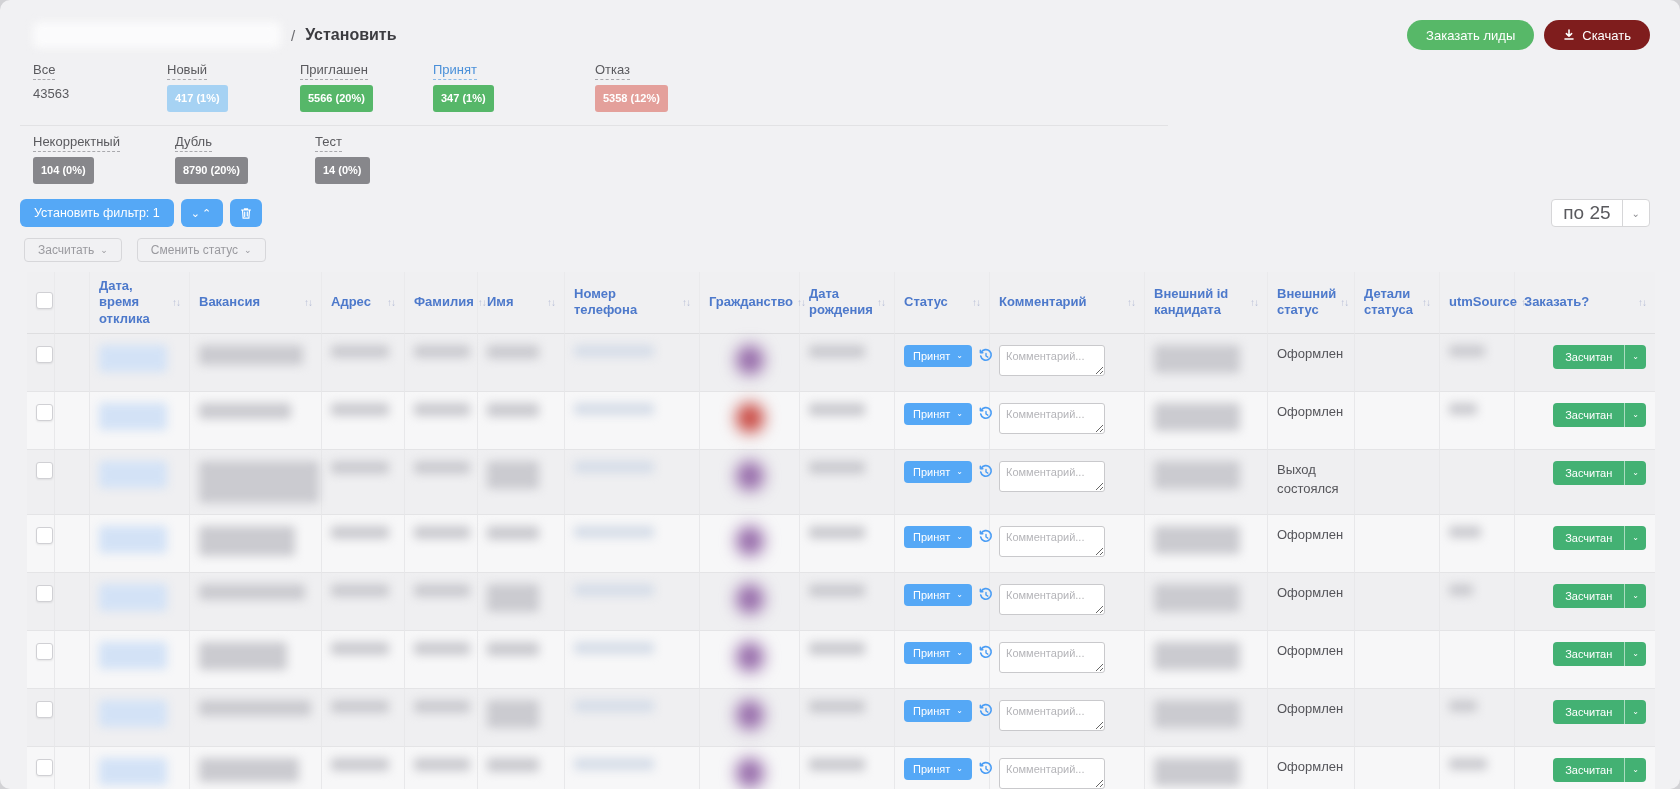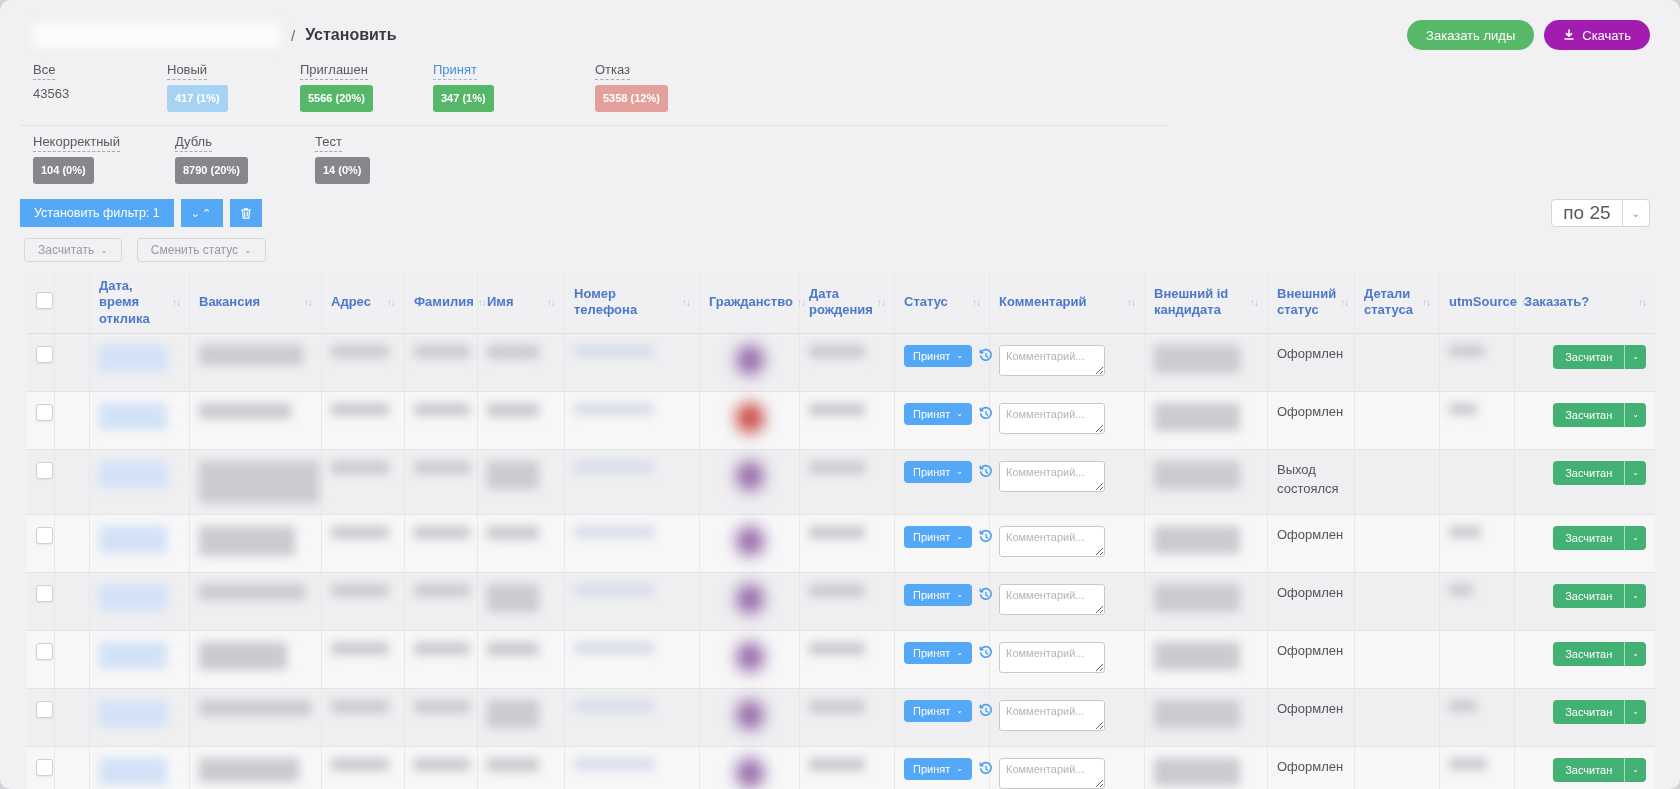--- a/index.html
+++ b/index.html
@@ -8,21 +8,21 @@
 
   
   .topbar { display:flex; justify-content:space-between; align-items:center; padding:20px 30px 12px 33px; }
   .crumbs { display:flex; align-items:center; gap:10px; }
   .crumb-blur { width:248px; height:26px; background:#fbfbfc; border-radius:5px; filter:blur(4px); }
   .crumb-sep { color:#6b6b6f; font-size:15px; }
   .page-title { font-size:16px; font-weight:bold; color:#3c3c40; }
   .top-btns { display:flex; gap:10px; }
   .pill { border:none; color:#fff; font-size:13px; font-family:inherit; height:30px; padding:0 19px; border-radius:16px; display:inline-flex; align-items:center; gap:7px; cursor:pointer; }
   .pill.green { background:#57b868; }
-  .pill.teal  { background:#a21caf; }
+  .pill.teal  { background:#7f1d1d; }
 
   
   .filters { padding:0 33px; }
   .filter-row1 { display:grid; grid-template-columns:134px 133px 133px 162px 138px 142px 140px 1fr; }
   .filter-row2 { display:grid; grid-template-columns:142px 140px 1fr; margin-top:8px; }
   .filter-item { display:flex; flex-direction:column; align-items:flex-start; gap:5px; }
   .f-label { font-size:13px; color:#5a5a5e; border-bottom:1px dashed #a9a9ad; padding-bottom:2px; cursor:pointer; }
   .f-label.active { color:#4a90d9; border-bottom-color:#8cbbe8; }
   .f-count { font-size:13px; color:#5a5a5e; padding-top:1px; }
   .f-badge { font-size:11px; font-weight:bold; color:#fff; border-radius:3px; padding:8px 8px; line-height:1; }
@@ -31,21 +31,21 @@
   .bg-yellow    { background:#edc73d; }
   .bg-red       { background:#c4453b; }
   .bg-lightred  { background:#e4a09b; }
   .bg-lightgray { background:#d4d4d8; }
   .bg-darkgray  { background:#87878b; }
   .filters-divider { height:1px; background:#e2e2e4; margin:13px 0 0 -13px; width:1148px; }
 
   
   .filterbar { display:flex; justify-content:space-between; align-items:center; padding:15px 30px 0 20px; }
   .blue-group { display:flex; gap:7px; }
-  .btn-blue { background:#55a8f6; border:none; color:#fff; border-radius:0; height:28px; font-size:12.5px; font-family:inherit; padding:0 14px; cursor:pointer; display:inline-flex; align-items:center; justify-content:center; gap:6px; }
+  .btn-blue { background:#55a8f6; border:none; color:#fff; border-radius:6px; height:28px; font-size:12.5px; font-family:inherit; padding:0 14px; cursor:pointer; display:inline-flex; align-items:center; justify-content:center; gap:6px; }
   .btn-blue.icon-only { padding:0 10px; }
   .chev-pair { font-size:11px; letter-spacing:2px; }
   .perpage { display:inline-flex; background:#fff; border:1px solid #d6d6d8; border-radius:4px; overflow:hidden; height:28px; align-items:stretch; cursor:pointer; }
   .perpage .pp-label { padding:0 11px; font-size:19px; color:#5a5a5e; display:flex; align-items:center; }
   .perpage .pp-chev { padding:0 9px; border-left:1px solid #d6d6d8; color:#8d8d91; font-size:10px; display:flex; align-items:center; }
 
   
   .actions { padding:11px 0 10px 24px; display:flex; gap:15px; }
   .btn-ghost { background:transparent; border:1px solid #d7d7da; color:#9a9a9f; border-radius:4px; font-size:12px; font-family:inherit; padding:4px 13px; cursor:pointer; display:inline-flex; align-items:center; gap:6px; }
   .btn-ghost .chev { font-size:9px; }

